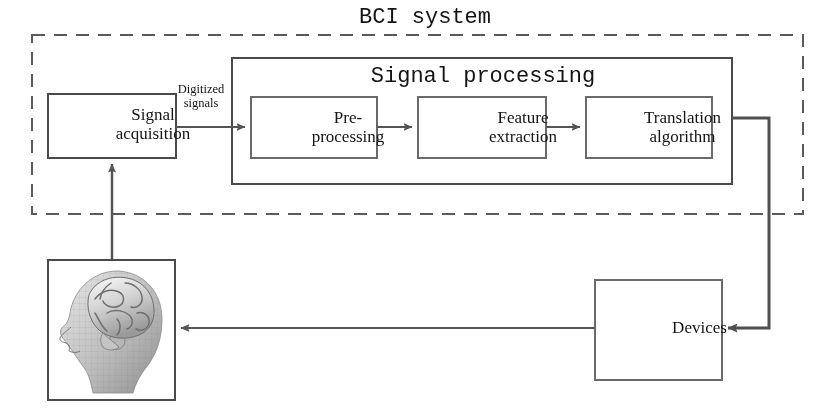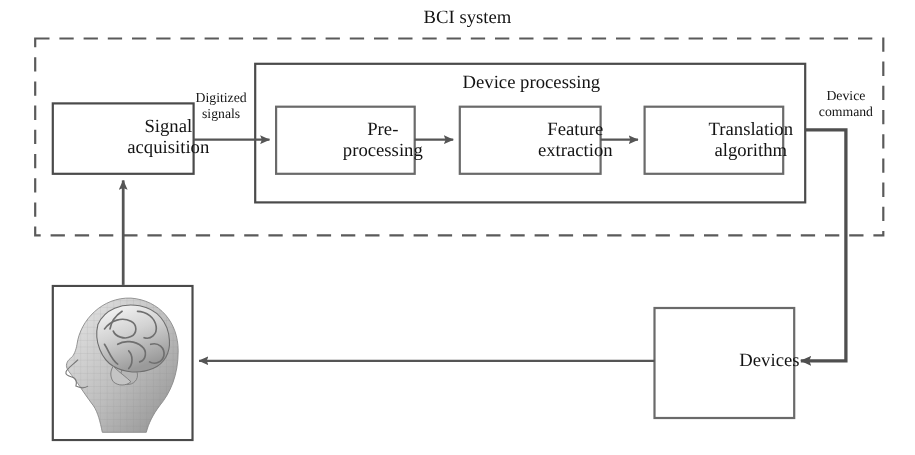--- a/index.html
+++ b/index.html
@@ -29,21 +29,22 @@
     line-height: 1.12;
     color: #141414;
     white-space: pre-line;
     user-select: none;
   }
   .box-label {
     font-size: 17px;
     margin-left: 41px;
   }
   .title-label {
-    font-size: 17px;
+    font-size: 22px;
+    font-family: Liberation Mono, monospace;
   }
   .small-label {
     font-size: 12.5px;
     line-height: 1.15;
   }
   
   #head-panel {
     position: absolute;
     left: 47px;
     top: 259px;
@@ -143,35 +144,33 @@
           <path d="M62 22 C56 26 52 32 51 38"></path>
         </g>
 
         <path d="M54 72 C60 78 66 82 70 86 C66 90 58 90 54 86 C51 82 51 76 54 72 Z" fill="#c4c4c4" stroke="#777777" stroke-width="0.8"></path>
       </g>
     </svg>
   </div>
 
   <div class="lbl title-label" style="left:345px; top:6px; width:160px;">BCI system</div>
 
-  <div class="lbl title-label" style="left:368px; top:65px; width:230px;">Device processing</div>
+  <div class="lbl title-label" style="left:368px; top:65px; width:230px;">Signal processing</div>
 
   <div class="lbl box-label" style="left:48px; top:105px; width:128px;">Signal
 acquisition</div>
 
   <div class="lbl box-label" style="left:251px; top:108px; width:112px;">Pre-
 processing</div>
 
   <div class="lbl box-label" style="left:418px; top:108px; width:128px;">Feature
 extraction</div>
 
   <div class="lbl box-label" style="left:586px; top:108px; width:111px;">Translation
 algorithm</div>
 
   <div class="lbl box-label" style="left:595px; top:318px; width:127px;">Devices</div>
 
   <div class="lbl small-label" style="left:168px; top:82px; width:66px;">Digitized
 signals</div>
 
-  <div class="lbl small-label" style="left:735px; top:80px; width:68px;">Device
-command</div>
 
 </div>
 
 </body></html>

